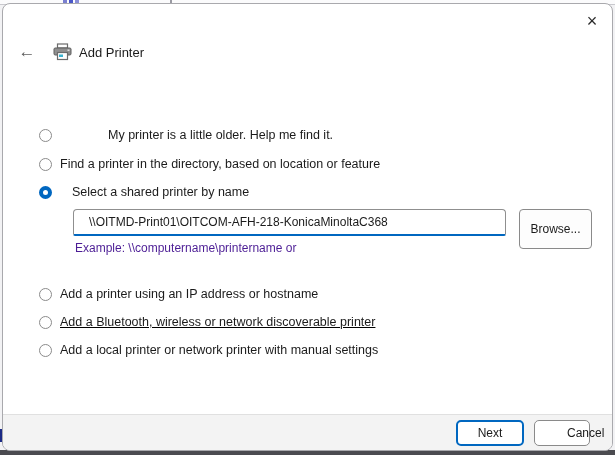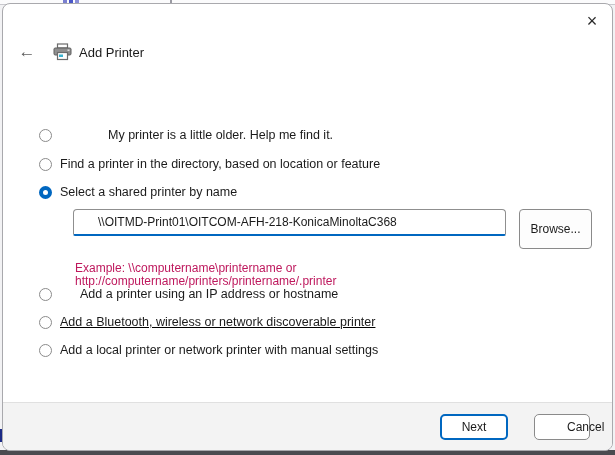--- a/index.html
+++ b/index.html
@@ -66,49 +66,49 @@
     width: 13px; height: 13px; border-radius: 50%;
     border: 1px solid #8b8b8b; background: #fff; flex: none;
   }
   .option-row.selected .radio {
     border: 4px solid #0067c0;
   }
   .option-label { margin-left: 8px; font-size: 12.5px; color: #1b1b1b; white-space: nowrap; }
 
   .row-1 { top: 123px; gap: 48px; }
   .row-2 { top: 152px; }
-  .row-3 { top: 180px; }
-  .row-4 { top: 282px; gap: 20px; }
+  .row-3 { top: 180px; gap: 12px; }
+  .row-4 { top: 282px; }
   .row-5 { top: 310px; text-decoration: underline; }
   .row-6 { top: 338px; }
 
   .share-input {
     position: absolute; left: 70px; top: 205px; width: 433px; height: 27px;
     border: 1px solid #8f8f8f; border-bottom: 2px solid #0067c0;
     border-radius: 4px 4px 2px 2px;
     font-family: "Liberation Sans", "DejaVu Sans", sans-serif;
-    font-size: 12px; color: #1b1b1b; padding: 0 24px;
+    font-size: 12px; color: #1b1b1b; padding: 0 15px;
     outline: none; background: #fff;
   }
   .browse-btn {
     position: absolute; left: 516px; top: 205px; width: 73px; height: 40px;
     border: 1px solid #8a8a8a; border-radius: 4px;
     background: #fdfdfd; font-size: 12px; color: #1b1b1b;
     font-family: "Liberation Sans", "DejaVu Sans", sans-serif;
   }
   .example-text {
     position: absolute; left: 72px; top: 238px;
-    font-size: 12px; line-height: 12.5px; color: #be185d; margin-top: 20px;
+    font-size: 12px; line-height: 12.5px; color: #4c1d95;
   }
 
   .footer {
-    position: absolute; left: 0; right: 0; bottom: 0; height: 48px;
+    position: absolute; left: 0; right: 0; bottom: 0; height: 36px;
     background: #f3f3f3; border-top: 1px solid #e0e0e0;
     display: flex; align-items: center; justify-content: flex-end;
-    gap: 26px; padding-right: 22px;
+    gap: 10px; padding-right: 22px;
   }
   .btn {
     height: 26px; border-radius: 5px; font-size: 12px; color: #1b1b1b;
     background: #ffffff; font-family: "Liberation Sans", "DejaVu Sans", sans-serif;
   }
   .btn-next  { width: 68px; border: 2px solid #0067c0; }
   .btn-cancel{ width: 56px; border: 1px solid #8a8a8a; padding-left: 32px; }
 </style>
 </head>
 <body>
@@ -153,21 +153,20 @@
     <span class="radio"></span>
     <span class="option-label">Select a shared printer by name</span>
   </div>
 
   <input class="share-input" type="text" value="\\OITMD-Print01\OITCOM-AFH-218-KonicaMinoltaC368" style="">
 
   <button class="browse-btn">Browse...</button>
 
   <div class="example-text">
     <div>Example: \\computername\printername or</div>
-    <div>http://computername/printers/printername/.printer</div>
   </div>
 
   <div class="option-row row-4">
     <span class="radio"></span>
     <span class="option-label">Add a printer using an IP address or hostname</span>
   </div>
 
   <div class="option-row row-5">
     <span class="radio"></span>
     <span class="option-label">Add a Bluetooth, wireless or network discoverable printer</span>

